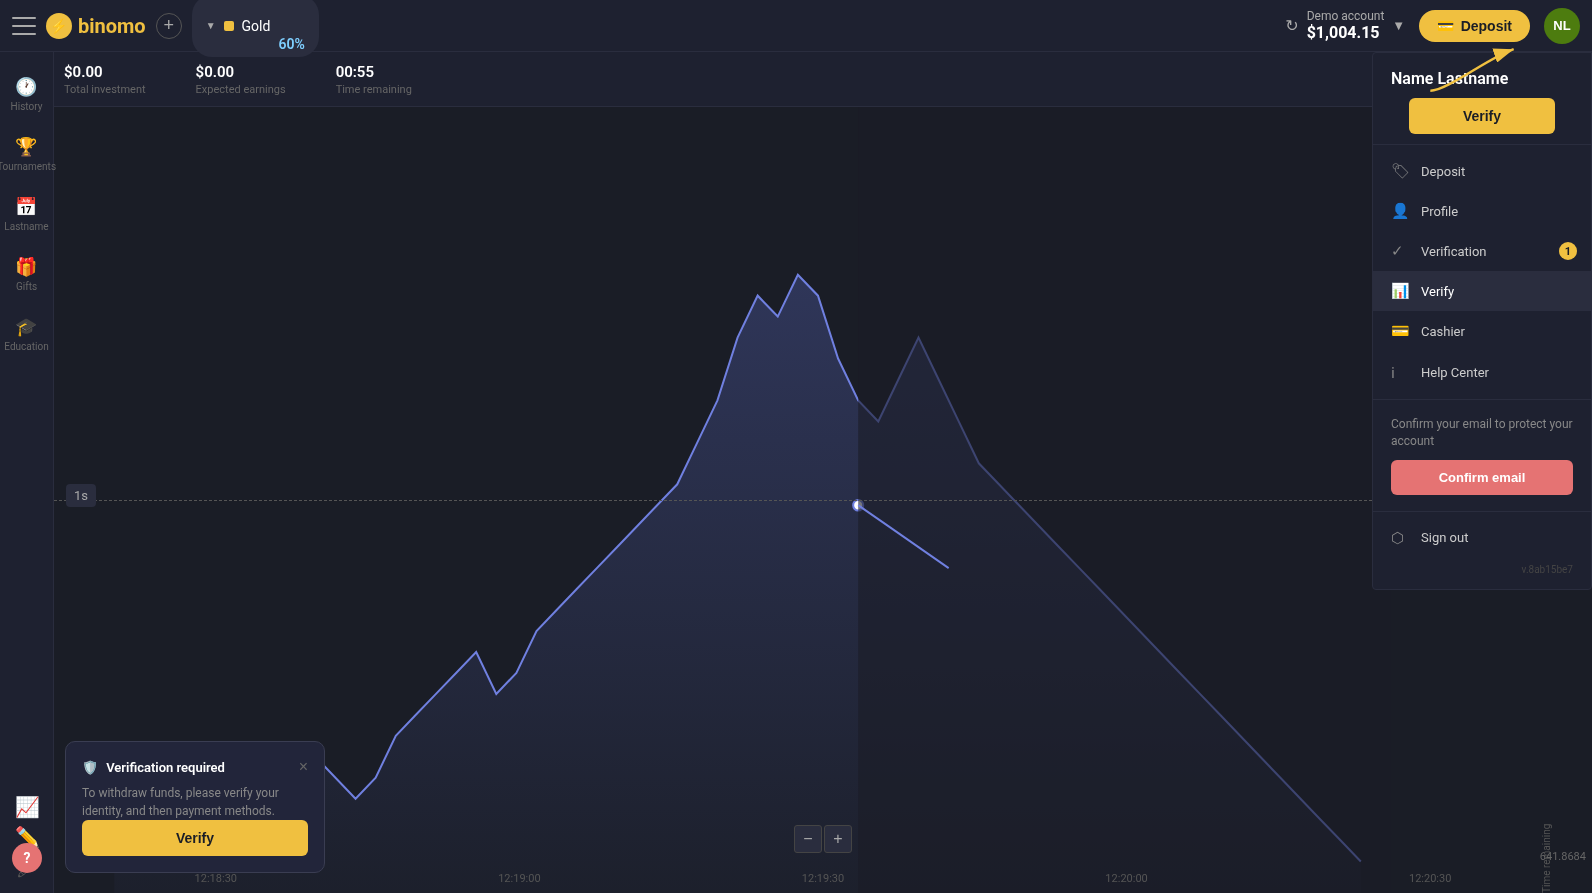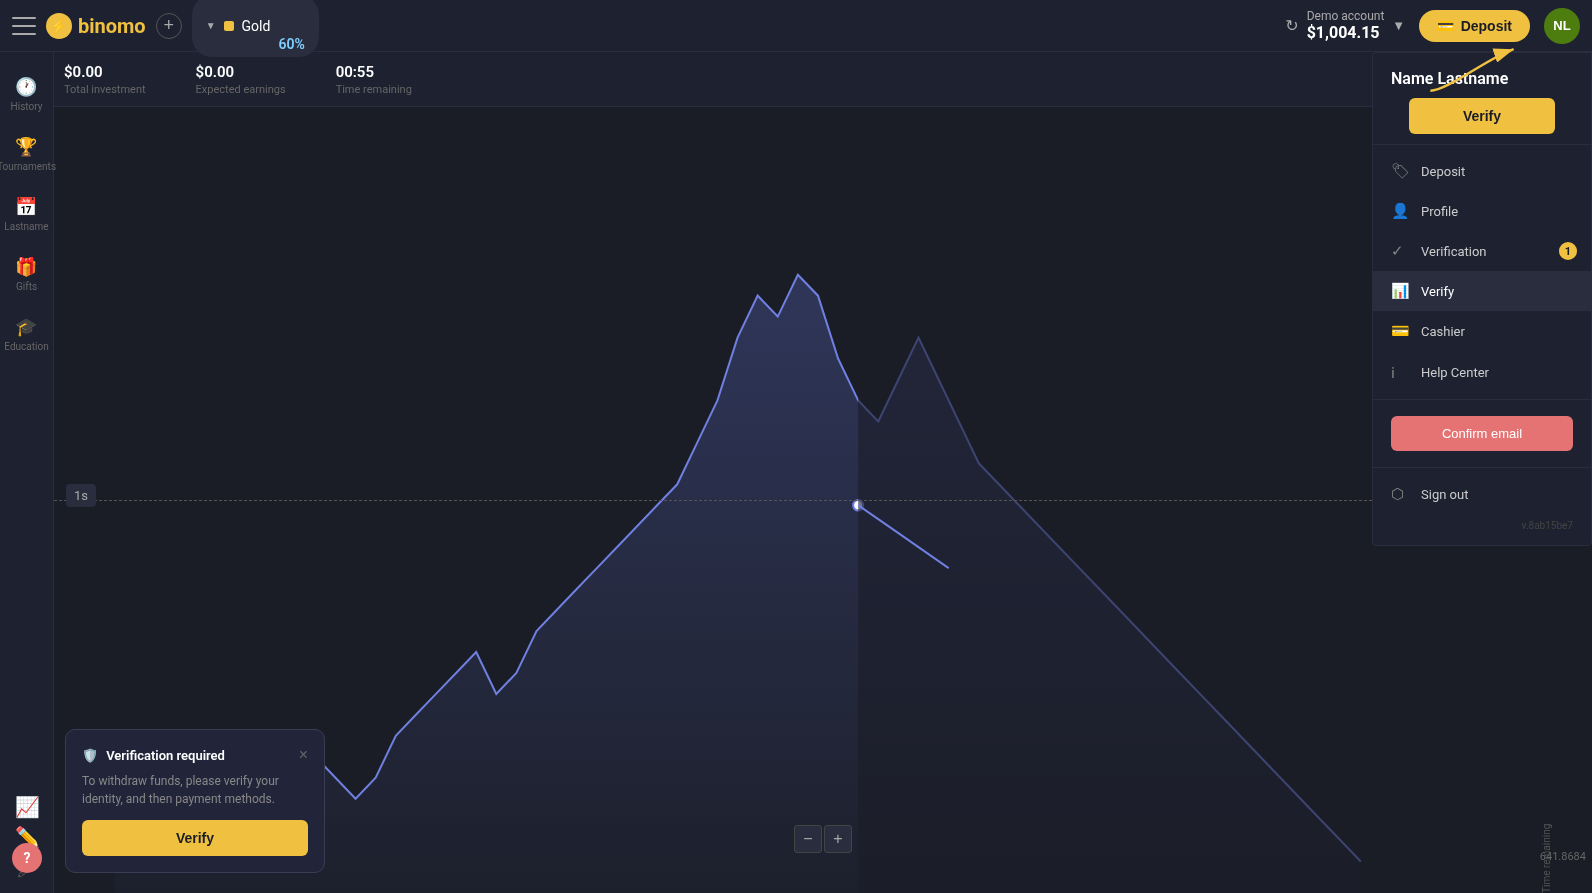--- a/index.html
+++ b/index.html
@@ -413,21 +413,20 @@
     .notice-close {
       background: none;
       border: none;
       color: #666;
       cursor: pointer;
       font-size: 16px;
     }
     .notice-text {
       font-size: 12px;
       color: #888;
-      margin-bottom: 12px;
       line-height: 1.5;
     }
     .notice-verify-btn {
       width: 100%;
       background: #f0c040;
       border: none;
       border-radius: 6px;
       padding: 10px;
       font-size: 14px;
       font-weight: 700;
@@ -520,21 +519,21 @@
       line-height: 1.4;
     }
     .confirm-email-btn {
       display: block;
       width: 100%;
       background: #e57373;
       border: none;
       border-radius: 6px;
       padding: 10px;
       font-size: 13px;
-      font-weight: 400;
+      font-weight: 700;
       color: #fff;
       cursor: pointer;
       text-align: center;
     }
     .version-text {
       padding: 6px 18px;
       font-size: 10px;
       color: #444;
       text-align: right;
     }
@@ -692,20 +691,27 @@
       1180,600 1200,620 1220,640 1240,660 1260,680 1280,700 1300,720
     " fill="none" stroke="#7080e0" stroke-width="2"></polyline>
 
     <circle cx="800" cy="380" r="5" fill="#fff" stroke="#7080e0" stroke-width="2"></circle>
 
     <rect x="800" y="0" width="530" height="760" fill="#1a1d26" opacity="0.6"></rect>
     <polyline points="800,380 830,400 860,420 890,440" fill="none" stroke="#7080e0" stroke-width="2"></polyline>
   </svg>
 
   
+  <div class="x-axis">
+    <span>12:18:30</span>
+    <span>12:19:00</span>
+    <span>12:19:30</span>
+    <span>12:20:00</span>
+    <span>12:20:30</span>
+  </div>
 
   
   <div class="zoom-controls">
     <button class="zoom-btn">−</button>
     <button class="zoom-btn">+</button>
   </div>
 </div>
 
 <div class="verification-notice">
   <div class="notice-header">
@@ -747,20 +753,21 @@
     <span>Cashier</span>
   </div>
   <div class="dropdown-item">
     <span class="item-icon">ℹ</span>
     <span>Help Center</span>
   </div>
 
   <div class="dropdown-divider"></div>
 
   <div class="confirm-email-section">
+    <div class="confirm-email-text">Confirm your email to protect your account</div>
     <button class="confirm-email-btn">Confirm email</button>
   </div>
 
   <div class="dropdown-divider"></div>
 
   <div class="dropdown-item">
     <span class="item-icon">⬡</span>
     <span>Sign out</span>
   </div>
 

